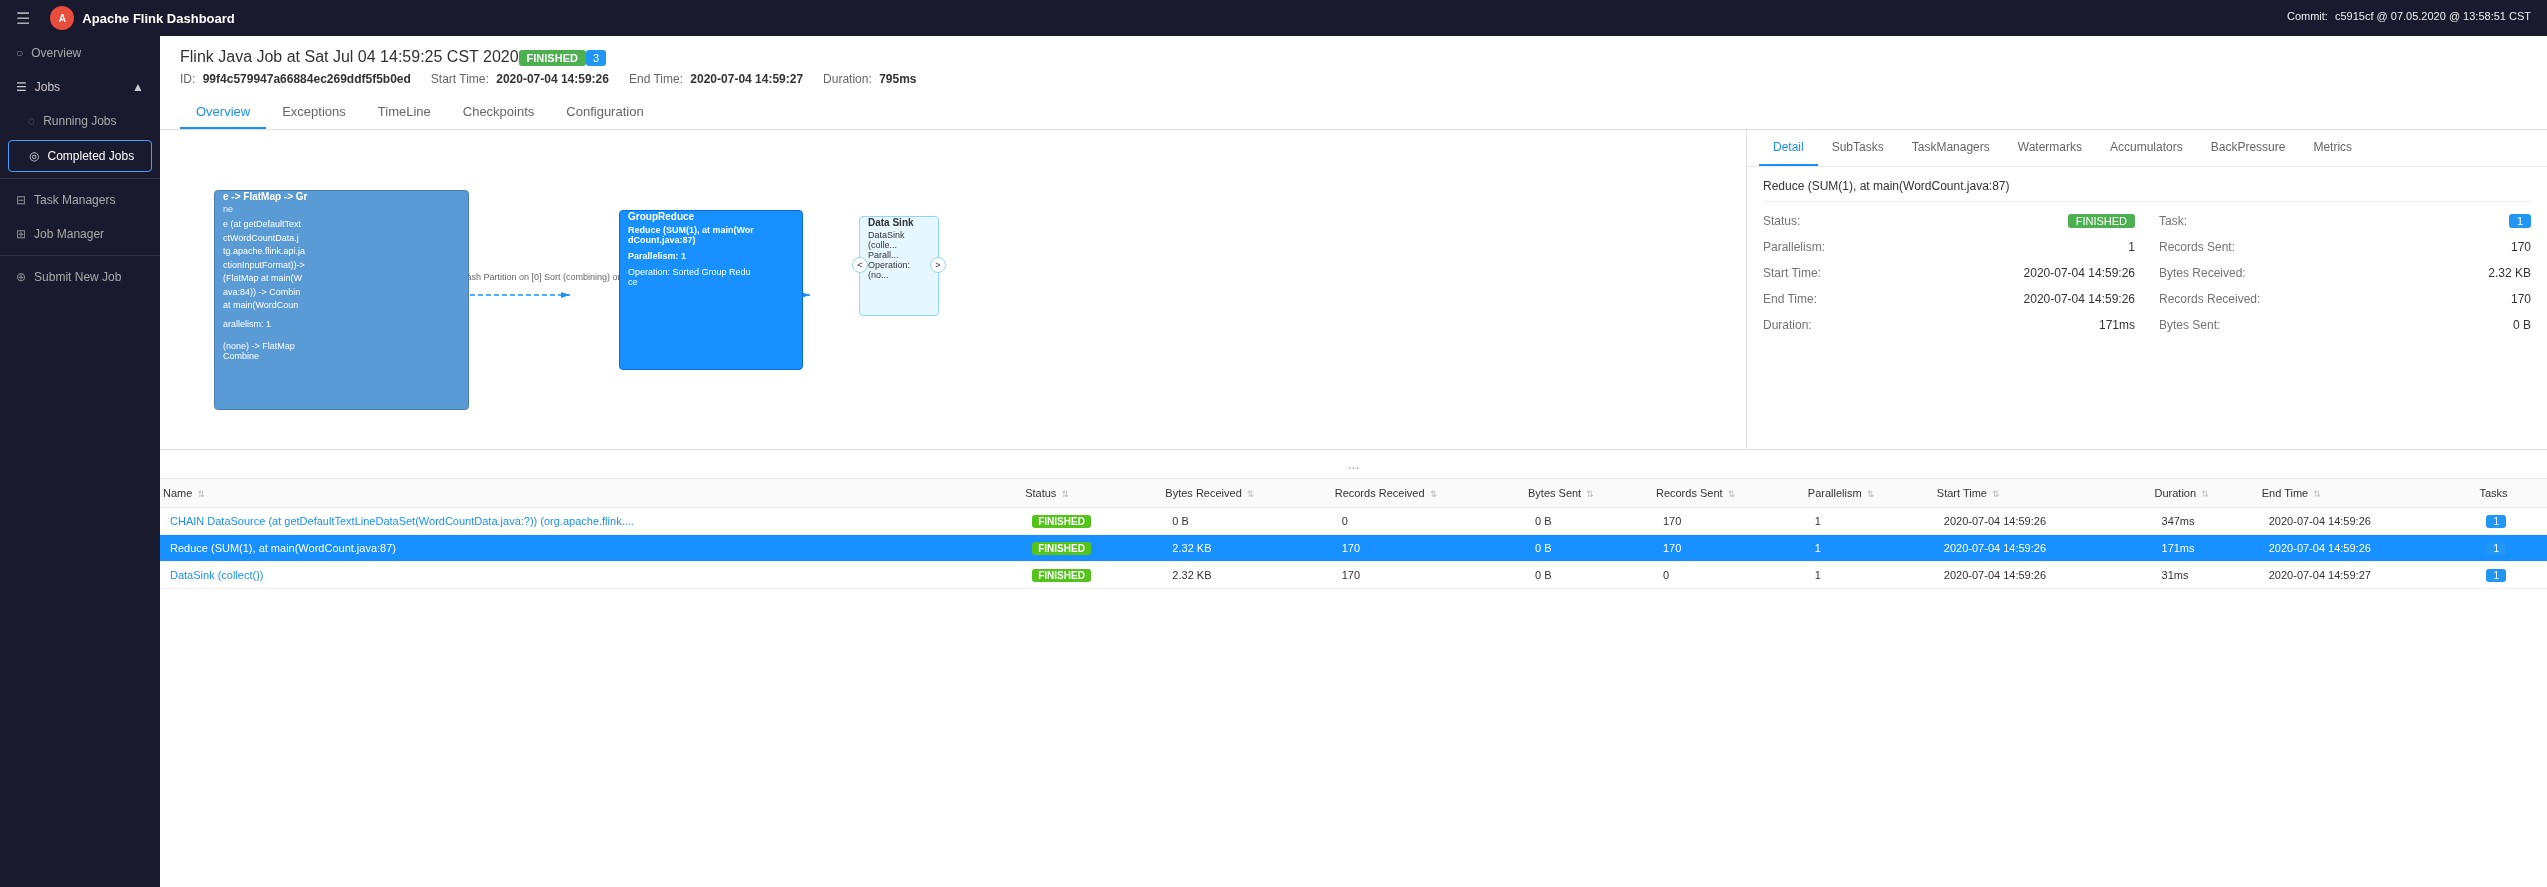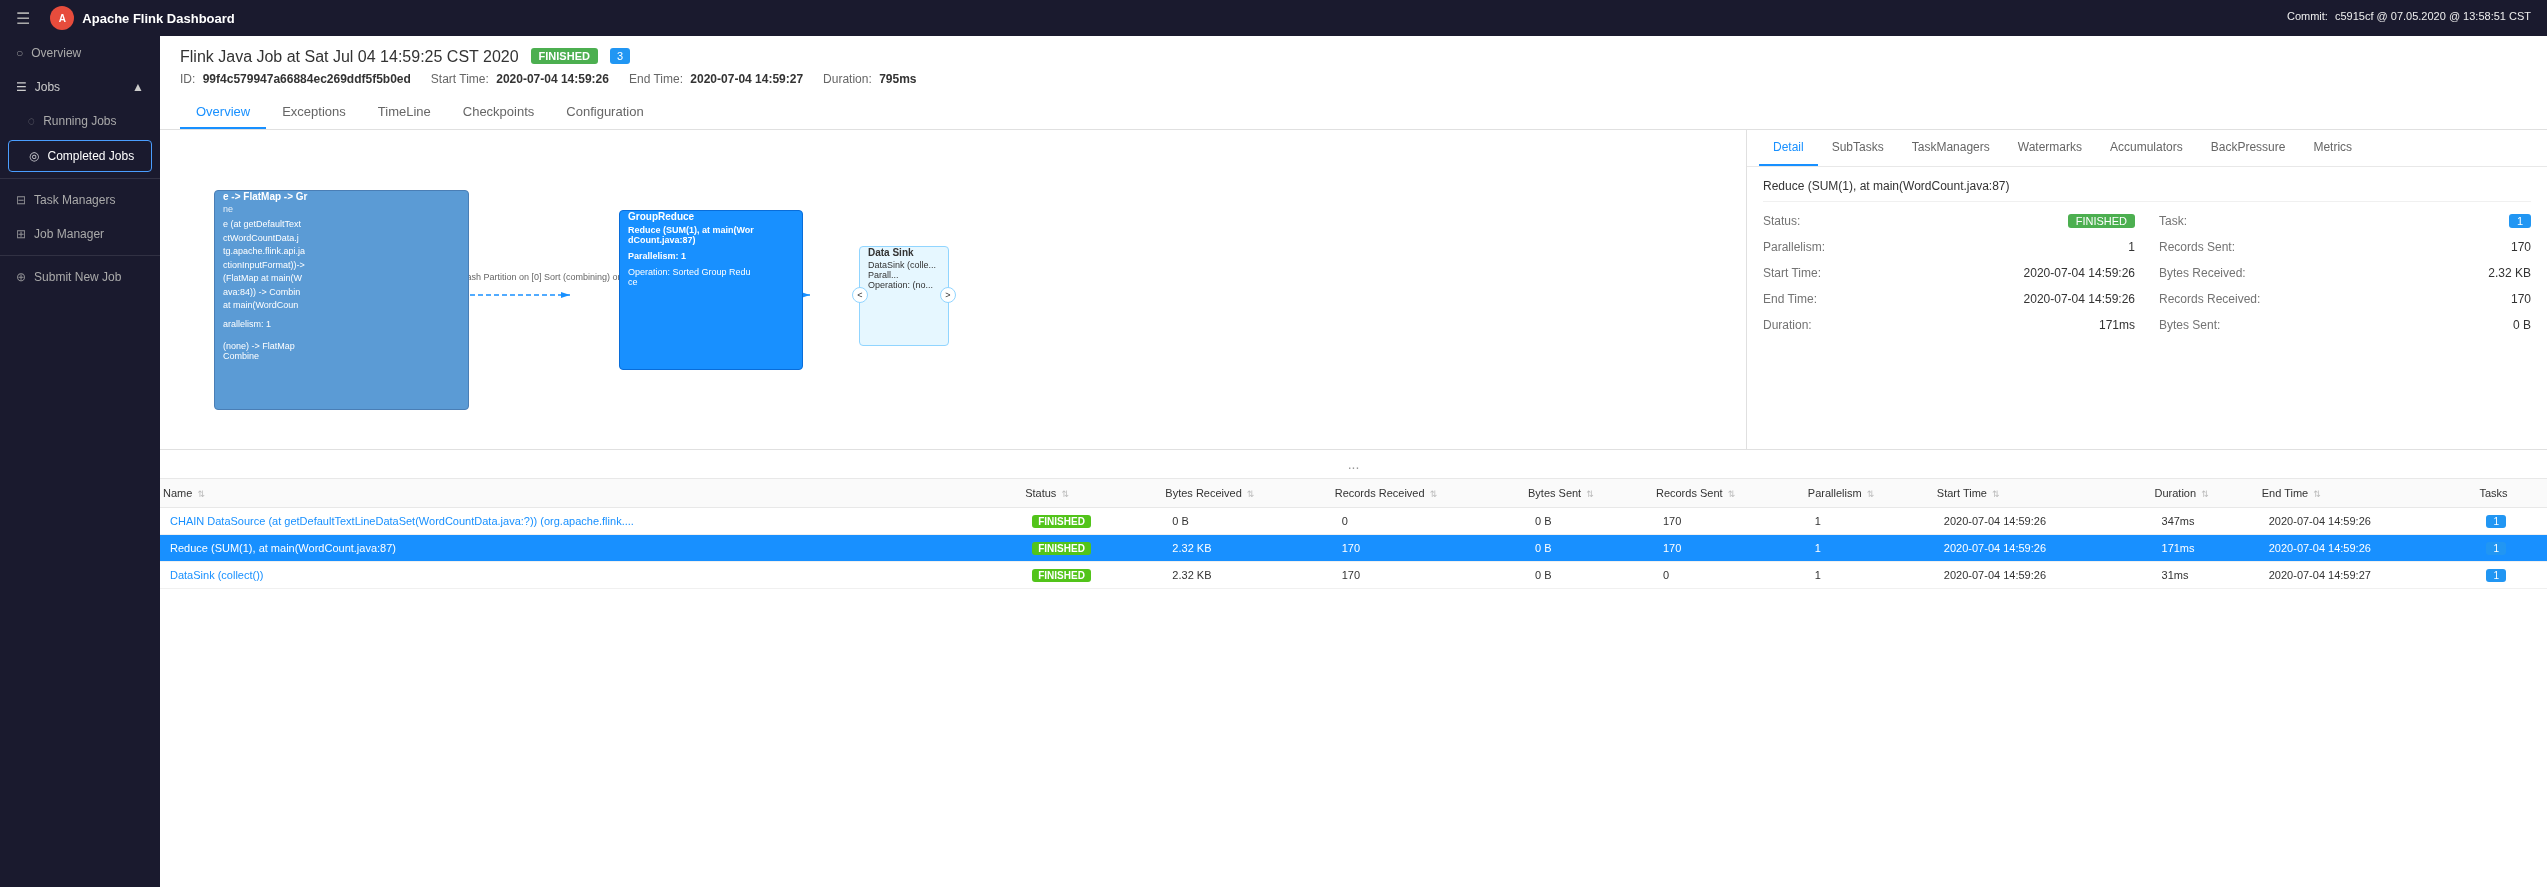--- a/index.html
+++ b/index.html
@@ -92,22 +92,22 @@
 
     
     .job-header {
       background: white;
       padding: 12px 20px 0 20px;
       border-bottom: 1px solid #e0e0e0;
       flex-shrink: 0;
     }
     .job-title-row {
       display: flex;
-      align-items: flex-start;
-      gap: 12px;
+      align-items: flex-end;
+      gap: 0;
       margin-bottom: 6px;
     }
     .job-title {
       font-size: 16px;
       font-weight: 500;
       color: #333;
     }
     .badge-finished {
       background: #4CAF50;
       color: white;
@@ -457,21 +457,21 @@
               <div style="font-size:9px;margin-top:12px;">(none) -&gt; FlatMap<br>Combine</div>
             </div>
 
             <div class="flow-node selected" style="left:415px;top:80px;width:184px;min-height:160px;">
               <div class="flow-node-title">GroupReduce</div>
               <div style="font-size:9px;margin-top:3px;font-weight:600;">Reduce (SUM(1), at main(Wor<br>dCount.java:87)</div>
               <div style="font-size:9px;margin-top:6px;"><strong>Parallelism: 1</strong></div>
               <div style="font-size:9px;margin-top:6px;">Operation: Sorted Group Redu<br>ce</div>
             </div>
 
-            <div class="flow-node data-sink" style="left:655px;top:116px;width:90px;min-height:100px;position:relative;">
+            <div class="flow-node data-sink" style="left:655px;top:86px;width:80px;min-height:100px;position:relative;">
               <div class="flow-node-title">Data Sink</div>
               <div style="font-size:9px;">DataSink (colle...</div>
               <div style="font-size:9px;">Parall...</div>
               <div style="font-size:9px;">Operation: (no...</div>
 
               <span style="position:absolute;right:-8px;top:40px;background:white;border:1px solid #91d5ff;border-radius:50%;width:16px;height:16px;display:flex;align-items:center;justify-content:center;font-size:9px;cursor:pointer;">&gt;</span>
               <span style="position:absolute;left:-8px;top:40px;background:white;border:1px solid #91d5ff;border-radius:50%;width:16px;height:16px;display:flex;align-items:center;justify-content:center;font-size:9px;cursor:pointer;">&lt;</span>
             </div>
           </div>
         </div>

